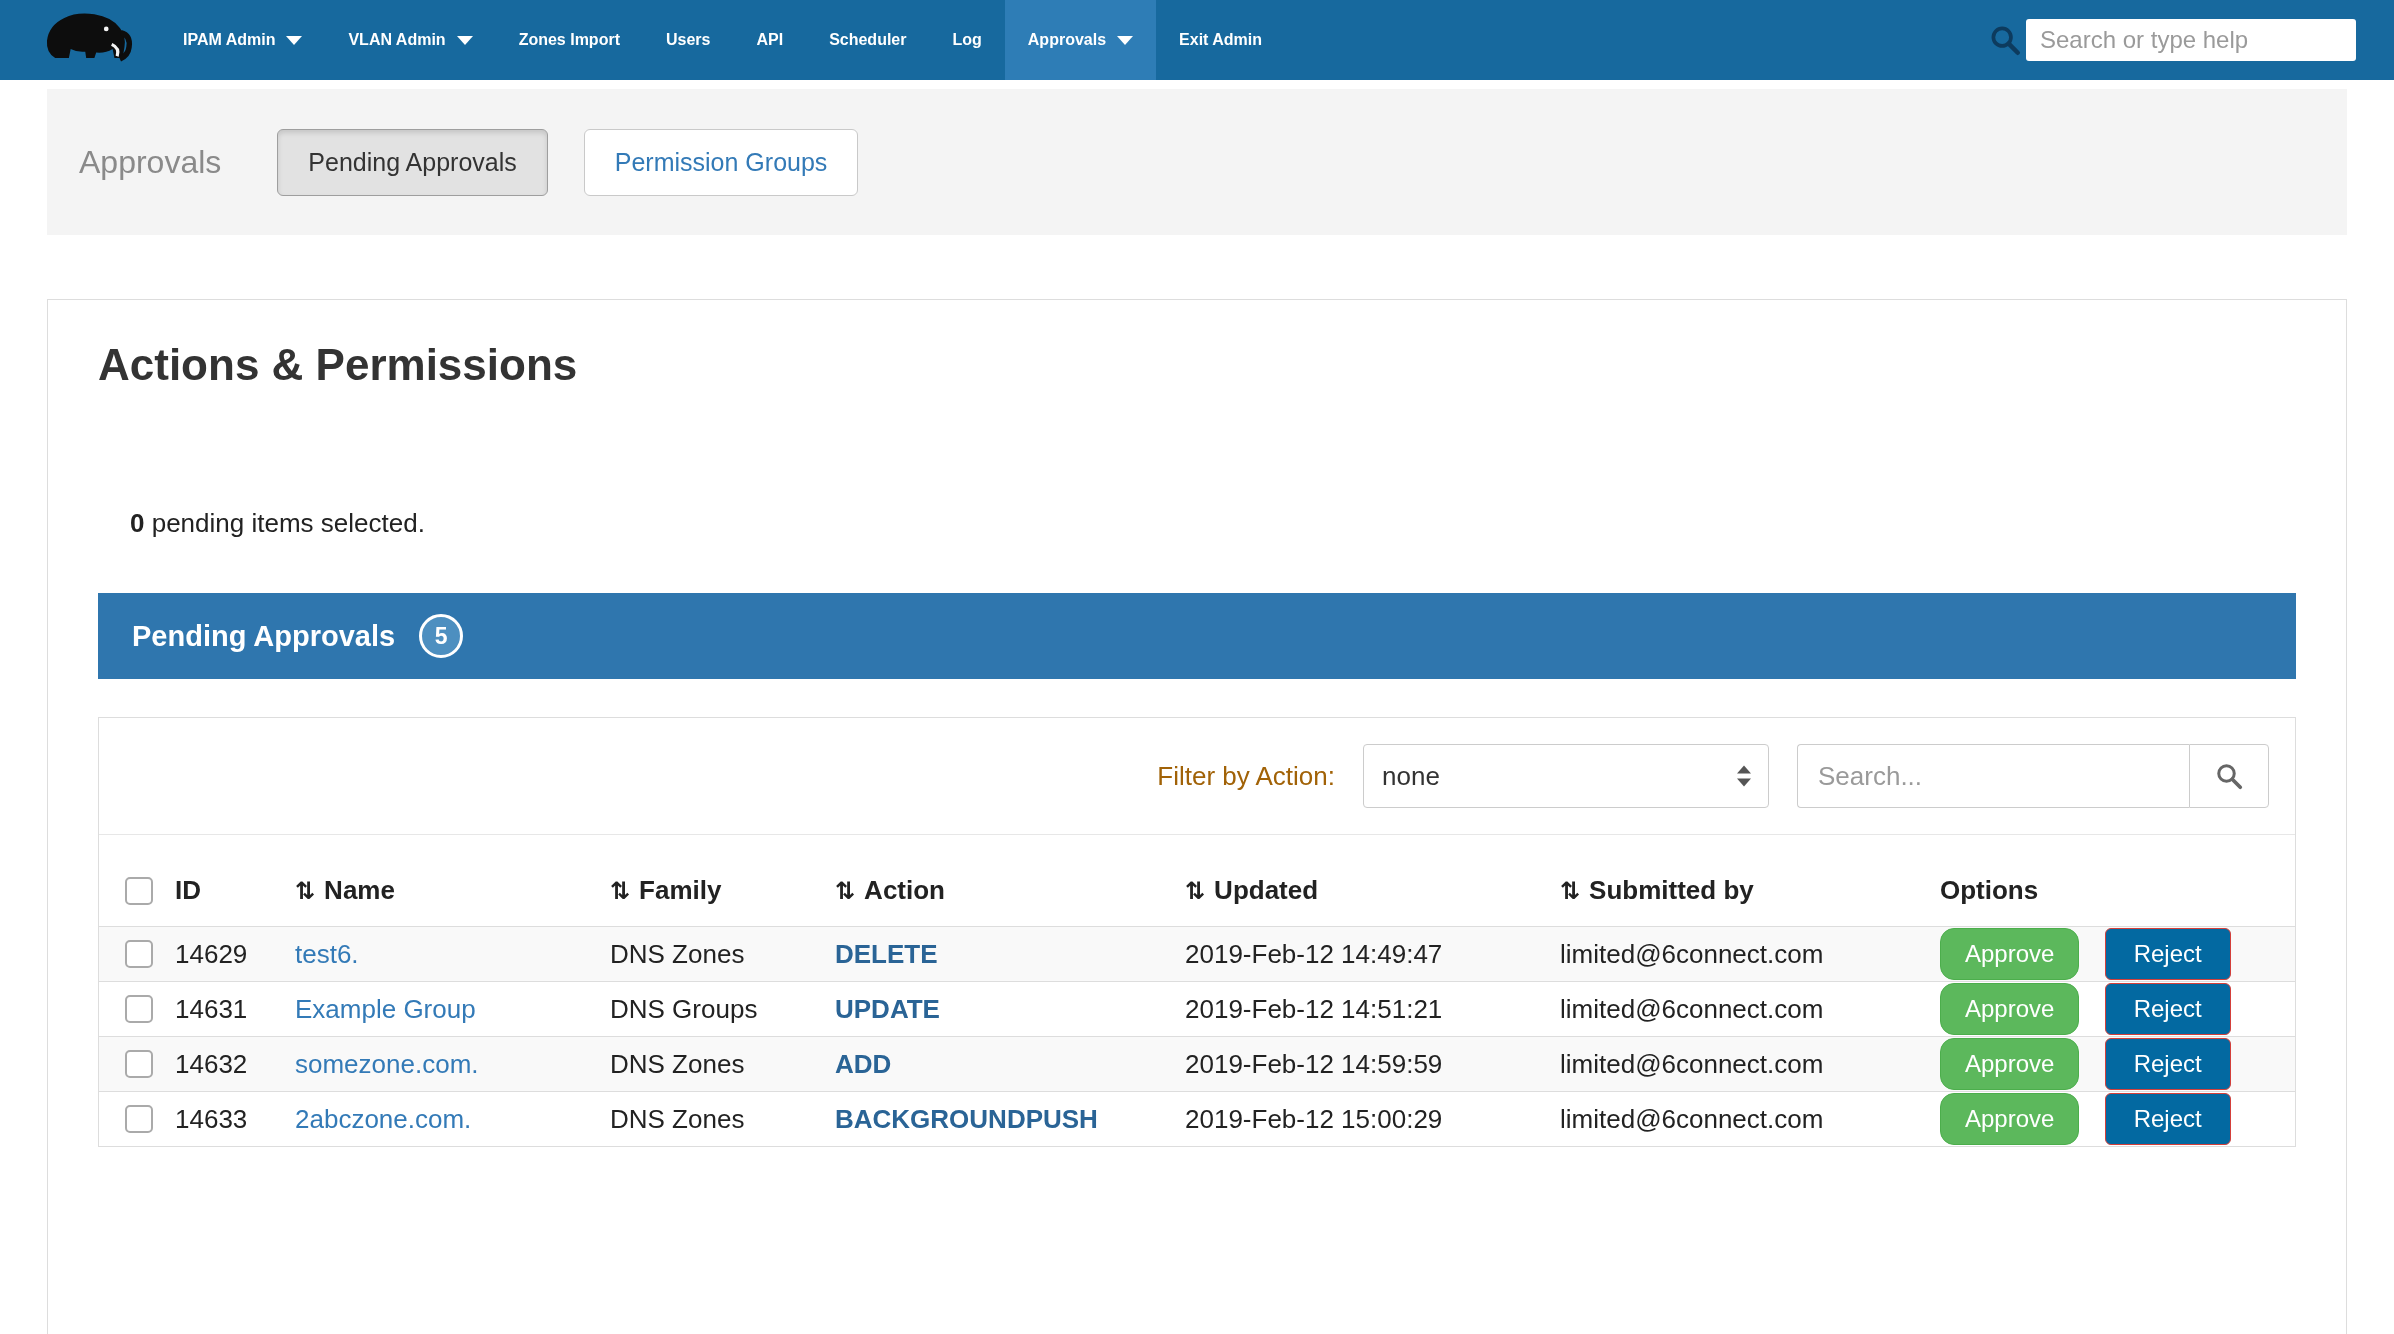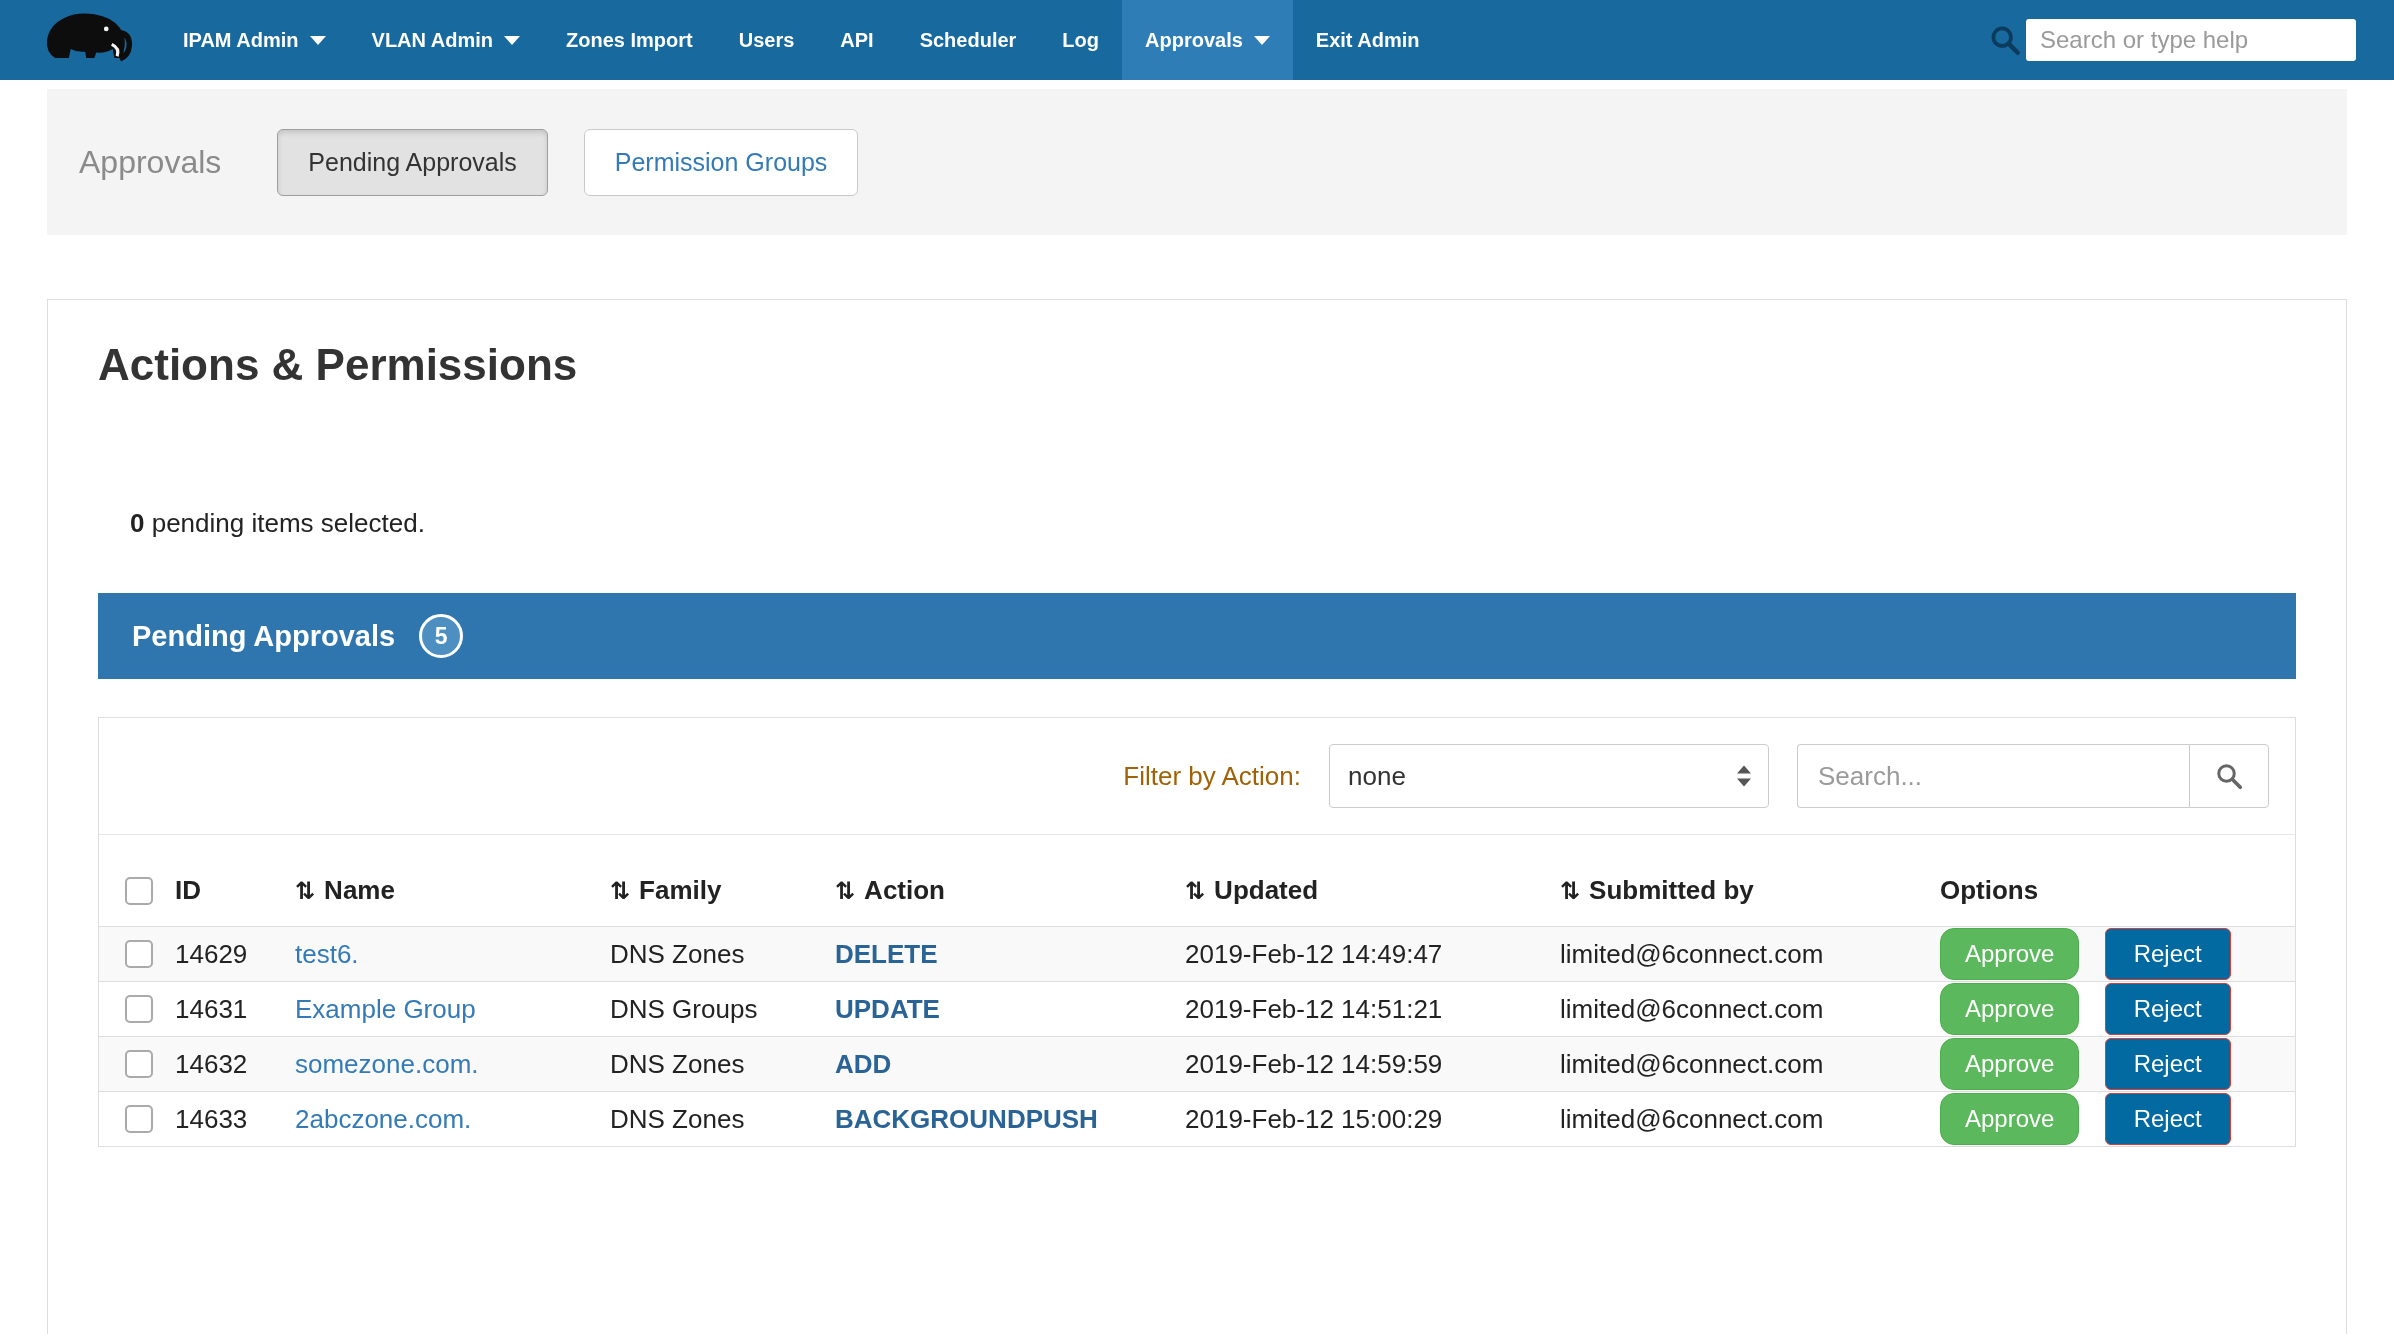--- a/index.html
+++ b/index.html
@@ -13,21 +13,21 @@
 
   
   .topnav {
     height: 80px; background: #17699e; color: #fff;
     display: flex; align-items: stretch;
   }
   .brand { display:flex; align-items:center; padding: 0 26px 0 42px; }
   .nav-items { display:flex; align-items:stretch; }
   .nav-item {
     display:flex; align-items:center; padding: 0 23px;
-    font-size: 20px; font-weight: 700; cursor: pointer; white-space: nowrap;
+    font-size: 16px; font-weight: 700; cursor: pointer; white-space: nowrap;
   }
   .nav-item.active { background: #2e7db6; }
   .caret {
     margin-left: 11px; display:inline-block; width:0; height:0;
     border-left: 8px solid transparent; border-right: 8px solid transparent;
     border-top: 9px solid #fff;
   }
   .nav-search { margin-left:auto; display:flex; align-items:center; padding-right: 38px; }
   .nav-search-icon { margin-right: 4px; display:flex; align-items:center; }
   .nav-search input {
@@ -79,21 +79,21 @@
   .table-wrap { margin-top: 38px; border: 1px solid #ddd; }
 
   
   .filter-row {
     display: flex; justify-content: flex-end; align-items: center;
     gap: 28px; padding: 26px 26px; border-bottom: 1px solid #e7e7e7;
   }
   .filter-label { font-size: 26px; font-weight: 400; color: #a16207; margin-left: 16px; }
   .select-wrap { position: relative; }
   .select-wrap select {
-    width: 440px; height: 64px; font-size: 26px; padding: 0 56px 0 18px;
+    width: 406px; height: 64px; font-size: 26px; padding: 0 56px 0 18px;
     border: 1px solid #ccc; border-radius: 4px; background: #fff;
     appearance: none; -webkit-appearance: none; color: #333; font-family: inherit;
   }
   .select-arrows {
     position: absolute; right: 18px; top: 50%; transform: translateY(-50%);
     display: flex; flex-direction: column; gap: 5px; pointer-events: none;
   }
   .select-arrows i { display:block; width:0; height:0;
     border-left:7px solid transparent; border-right:7px solid transparent; }
   .select-arrows .up { border-bottom: 8px solid #555; }

